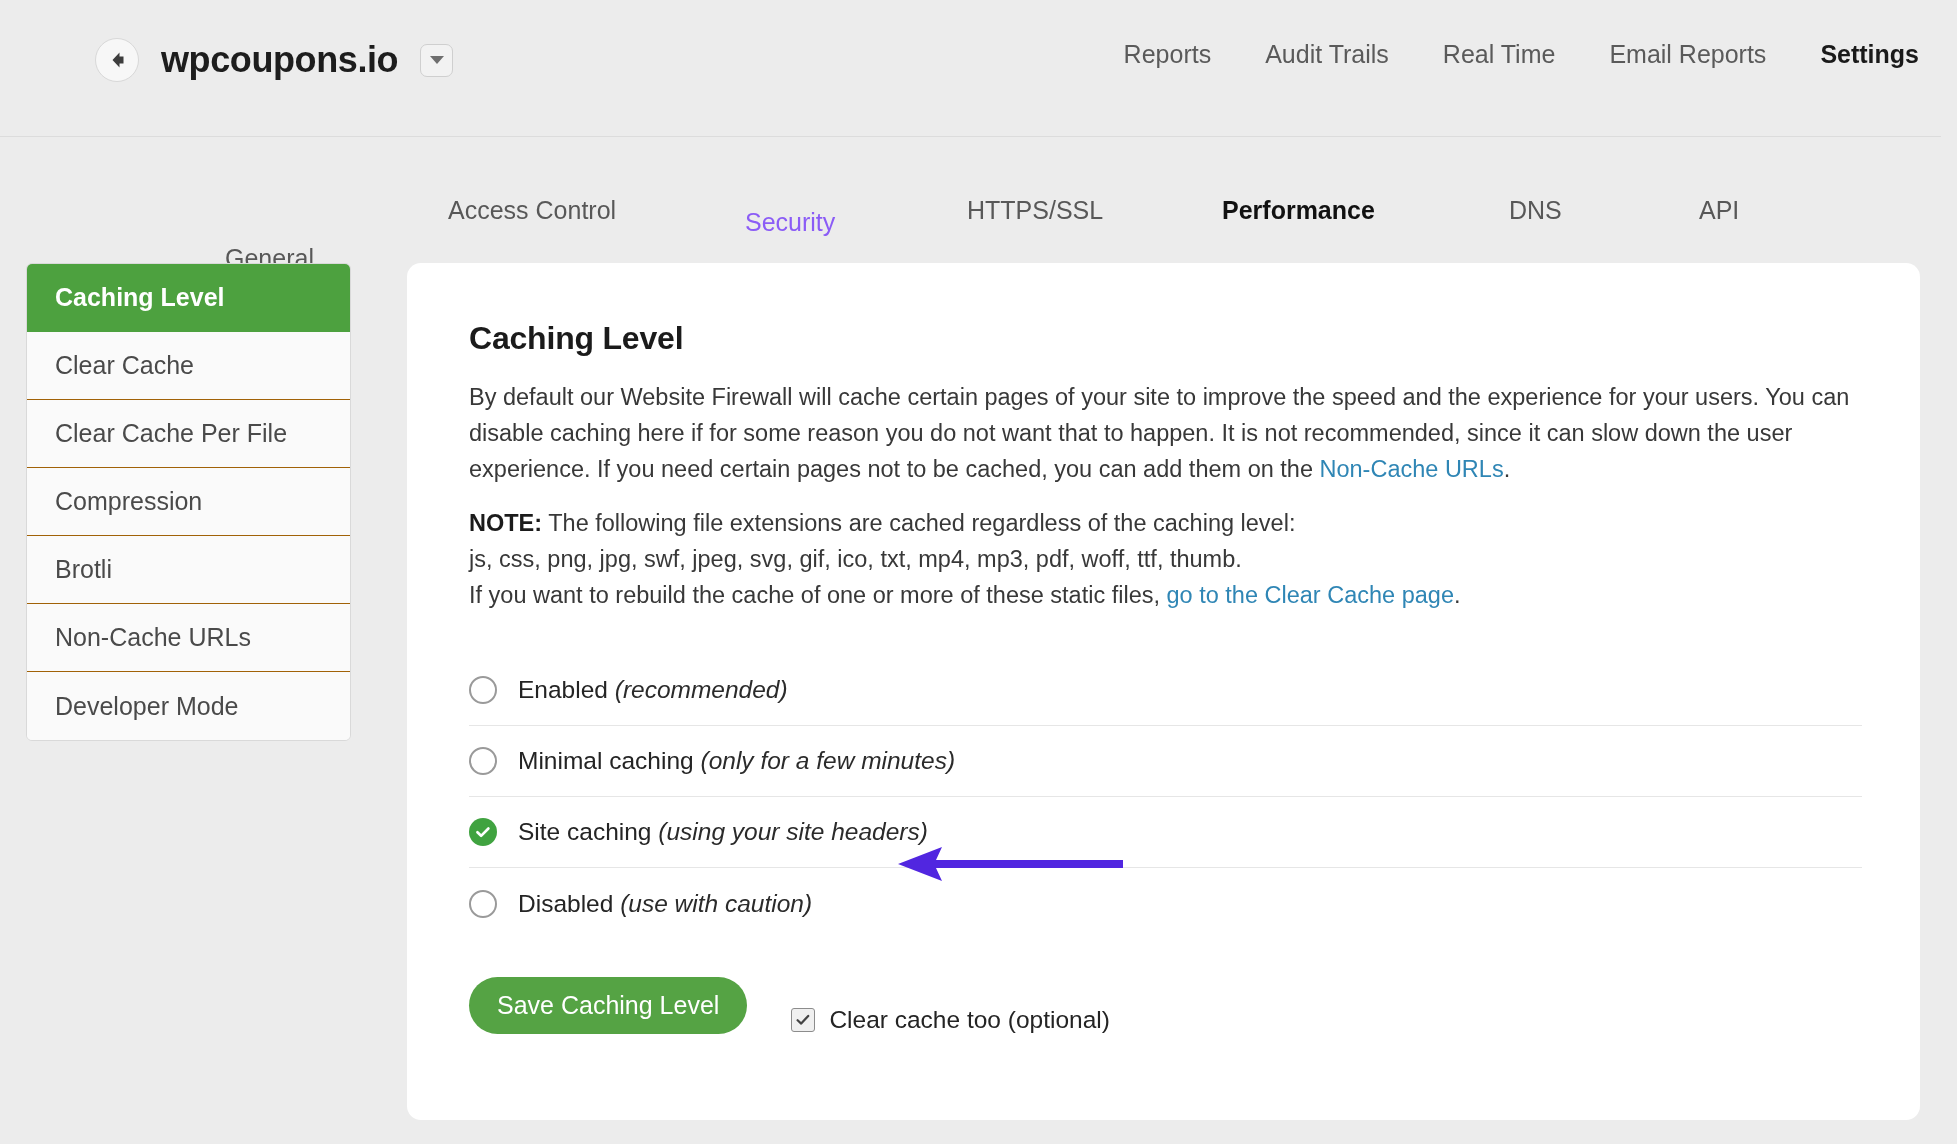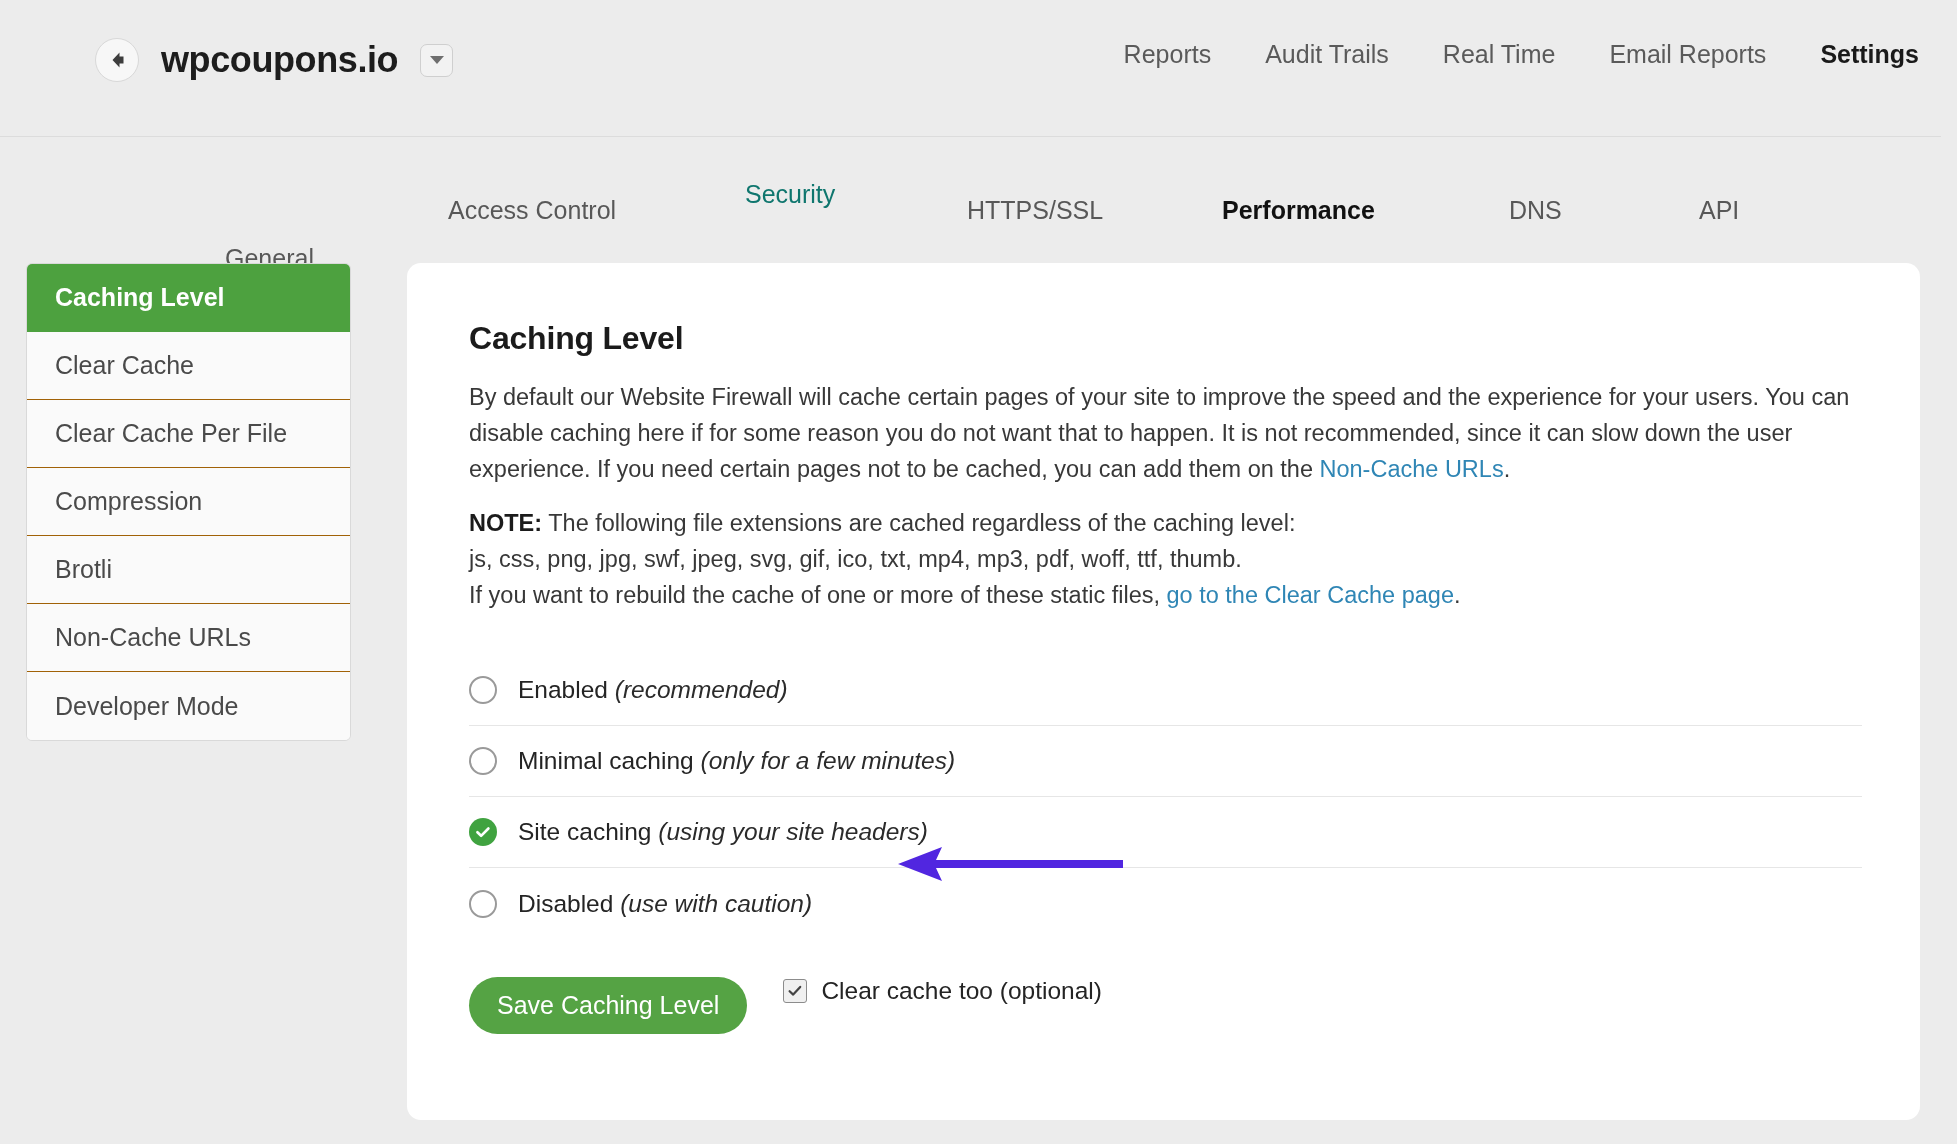--- a/index.html
+++ b/index.html
@@ -143,22 +143,23 @@
   .opt-label i { font-style: italic; color: #2b2b2b; }
 
   
   .arrow-annot {
     position: absolute; left: 898px; top: 846px;
     width: 225px; height: 36px; pointer-events: none;
   }
 
   
   .actions {
-    display: flex; align-items: flex-start;
+    display: flex; align-items: flex-end;
     margin-top: 38px;
+    gap: 8px;
   }
   .save-btn {
     background: #57a council; 
   }
   .save-btn {
     background: #55a344;
     color: #ffffff;
     font-size: 25px;
     border: none;
     border-radius: 32px;
@@ -205,21 +206,21 @@
       <a>Audit Trails</a>
       <a>Real Time</a>
       <a>Email Reports</a>
       <a class="active">Settings</a>
     </nav>
   </div>
 
   <div>
     <a class="tabrow-link tab-general" style="position:absolute;left:225px;top:196px;font-size:25px;color:#585858;text-decoration:none;">General</a>
     <a class="tabrow-link tab-access" style="position:absolute;left:448px;top:196px;font-size:25px;color:#585858;text-decoration:none;">Access Control</a>
-    <a class="tabrow-link tab-security" style="position:absolute;left:745px;top:180px;font-size:25px;color:#0f766e;text-decoration:none;">Security</a>
+    <a class="tabrow-link tab-security" style="position:absolute;left:745px;top:208px;font-size:25px;color:#8b5cf6;text-decoration:none;">Security</a>
     <a class="tabrow-link tab-https" style="position:absolute;left:967px;top:196px;font-size:25px;color:#585858;text-decoration:none;">HTTPS/SSL</a>
     <a class="tabrow-link tab-perf" style="position:absolute;left:1222px;top:196px;font-size:25px;color:#111;font-weight:bold;text-decoration:none;">Performance</a>
     <a class="tabrow-link tab-dns" style="position:absolute;left:1509px;top:196px;font-size:25px;color:#585858;text-decoration:none;">DNS</a>
     <a class="tabrow-link tab-api" style="position:absolute;left:1699px;top:196px;font-size:25px;color:#585858;text-decoration:none;">API</a>
   </div>
 
   <div class="sidebar">
     <div class="side-item active">
       <span>Caching Level</span>
     </div>

